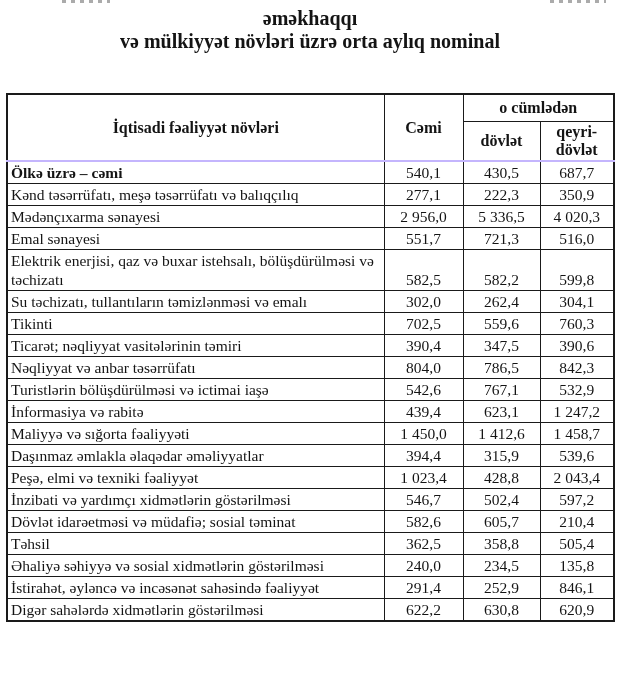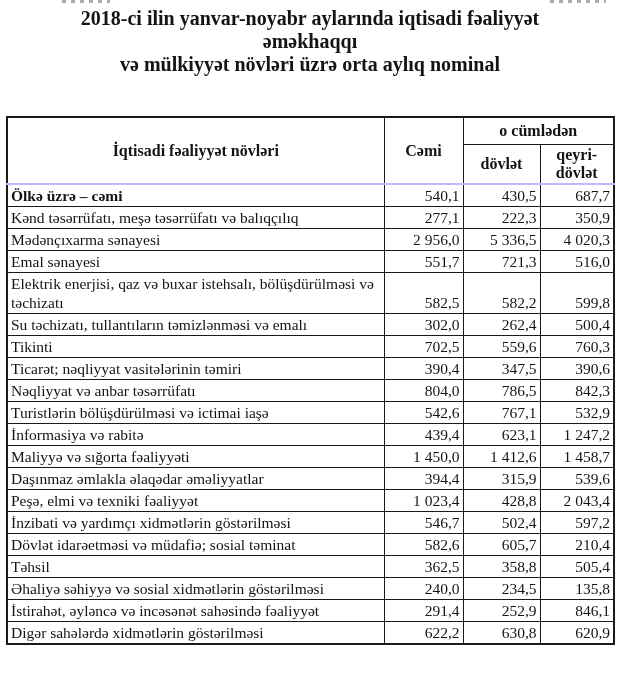--- a/index.html
+++ b/index.html
@@ -64,31 +64,30 @@
   .wage-table thead th.group-header-cell { height: 24px; }
   .wage-table thead th.sub-header-cell   { height: 36px; }
   .wage-table tbody td {
     font-size: 15.5px;
     line-height: 19px;
     padding: 1px 3px;
     vertical-align: bottom;
   }
   .wage-table tbody tr:first-child td { border-top: 2px solid #c4b5fd; }
   .wage-table td.label-cell { text-align: left; padding-left: 3px; }
-  .wage-table td.num-cell   { text-align: right; padding-right: 3px; }
+  .wage-table td.num-cell   { text-align: center; padding-right: 3px; }
   .wage-table tr.bold-row td.label-cell { font-weight: bold; }
 </style>
 </head>
 <body>
 
 <div class="scan-artifact left"></div>
 <div class="scan-artifact right"></div>
 
 <div class="title-block">
-  <div class="title-line">2018-ci ilin yanvar-noyabr aylarında iqtisadi fəaliyyət</div>
   <div class="title-line">əməkhaqqı</div>
   <div class="title-line">və mülkiyyət növləri üzrə orta aylıq nominal</div>
 </div>
 
 <table class="wage-table">
   <colgroup>
     <col style="width:377px">
     <col style="width:79px">
     <col style="width:77px">
     <col style="width:74px">
@@ -132,21 +131,21 @@
       <tr>
         <td class="label-cell">Elektrik enerjisi, qaz və buxar istehsalı, bölüşdürülməsi və təchizatı</td>
         <td class="num-cell">582,5</td>
         <td class="num-cell">582,2</td>
         <td class="num-cell">599,8</td>
       </tr>
       <tr>
         <td class="label-cell">Su təchizatı, tullantıların təmizlənməsi və emalı</td>
         <td class="num-cell">302,0</td>
         <td class="num-cell">262,4</td>
-        <td class="num-cell">500,4</td>
+        <td class="num-cell">304,1</td>
       </tr>
       <tr>
         <td class="label-cell">Tikinti</td>
         <td class="num-cell">702,5</td>
         <td class="num-cell">559,6</td>
         <td class="num-cell">760,3</td>
       </tr>
       <tr>
         <td class="label-cell">Ticarət; nəqliyyat vasitələrinin təmiri</td>
         <td class="num-cell">390,4</td>

